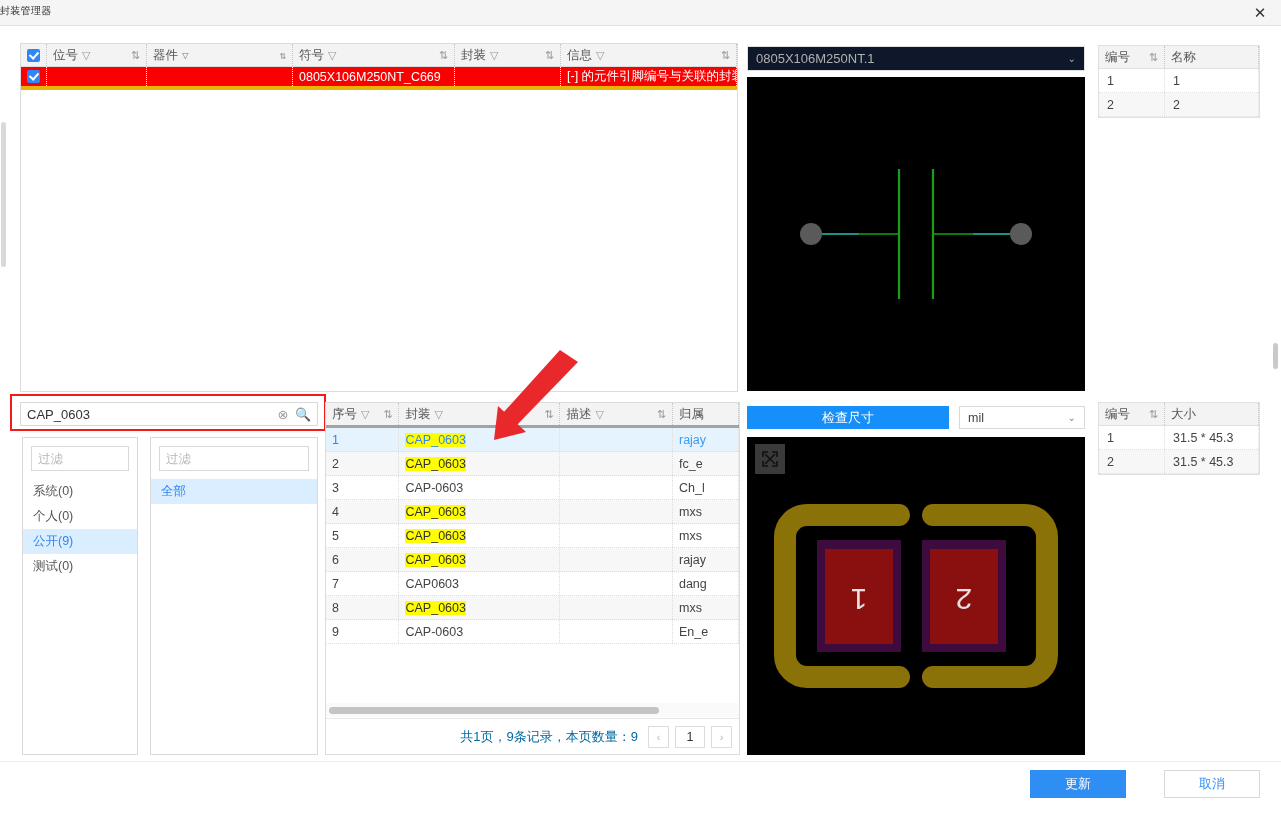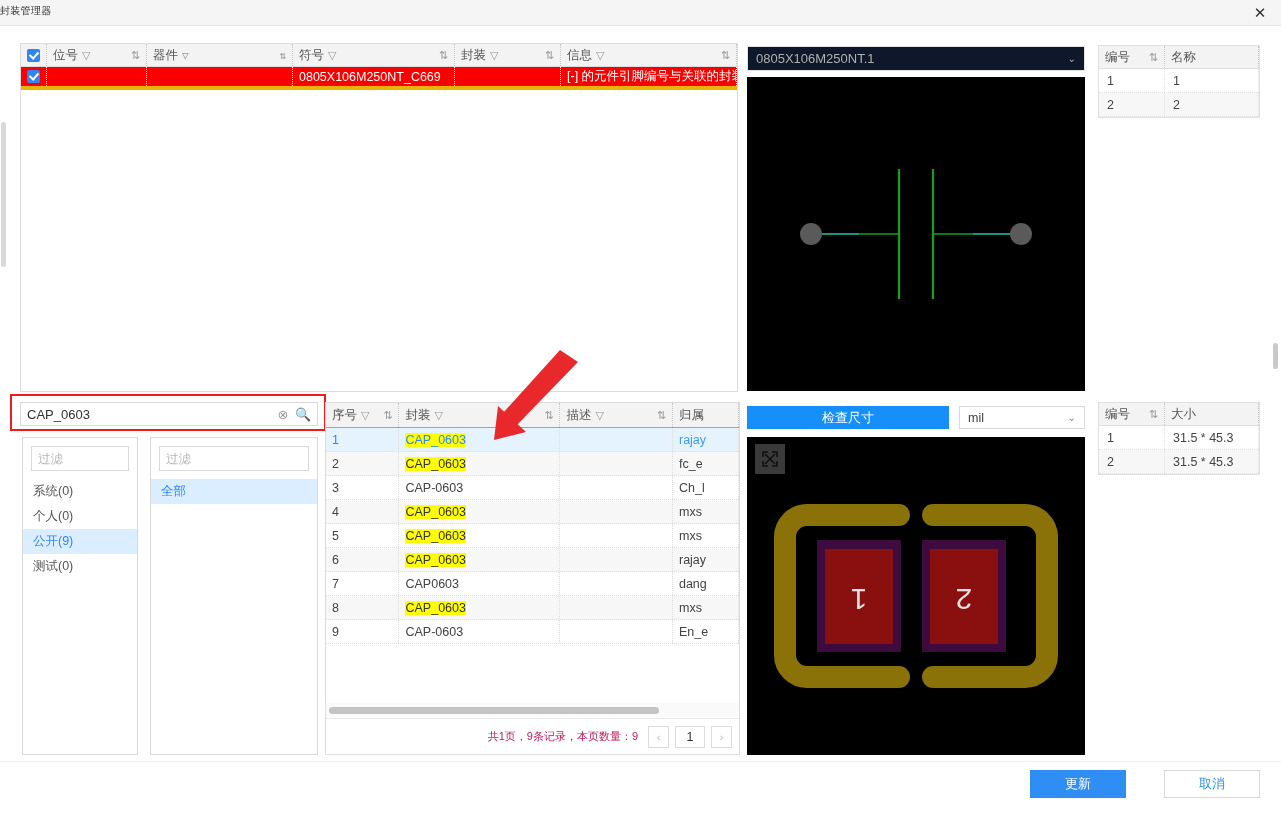--- a/index.html
+++ b/index.html
@@ -130,21 +130,21 @@
   }
   .fp-item.active { background: #dbeeff; color: #2f86f6; }
 
   
   .res-table {
     position: absolute; left: 325px; top: 402px; width: 415px; height: 353px;
     border: 1px solid #dcdcdc; background: #ffffff; overflow: hidden;
   }
   .res-head {
     display: flex; height: 25px; background: #f3f3f3;
-    border-bottom: 1px solid #a3a3a3;
+    border-bottom: 3px solid #a3a3a3;
     text-align: right;
   }
   .res-head .th { font-size: 12.5px; }
   .rc1 { width: 78px; }
   .rc2 { width: 172px; }
   .rc3 { width: 120px; }
   .rc4 { width: 70px; }
   .res-row {
     display: flex; height: 24px; border-bottom: 1px dotted #dcdcdc;
     cursor: pointer;
@@ -169,21 +169,21 @@
   .res-hscroll .thumb {
     position: absolute; left: 3px; top: 4px; width: 330px; height: 7px;
     background: #c4c4c4; border-radius: 4px;
   }
   .res-footer {
     position: absolute; left: 0; bottom: 0; width: 414px; height: 36px;
     border-top: 1px solid #e8e8e8; background: #ffffff;
     display: flex; align-items: center; justify-content: flex-end;
     padding-right: 8px; gap: 6px;
   }
-  .res-footer .info { font-size: 11px; color: #be185d; margin-right: 4px; }
+  .res-footer .info { font-size: 13px; color: #0369a1; margin-right: 4px; }
   .pg-btn {
     width: 21px; height: 22px; border: 1px solid #dcdcdc; background: #fff;
     display: flex; align-items: center; justify-content: center;
     font-size: 11px; color: #bbb; cursor: pointer;
   }
   .pg-num {
     min-width: 30px; height: 22px; border: 1px solid #dcdcdc; background: #fff;
     display: flex; align-items: center; justify-content: center;
     font-size: 12.5px; color: #333; padding: 0 6px; cursor: pointer;
   }

